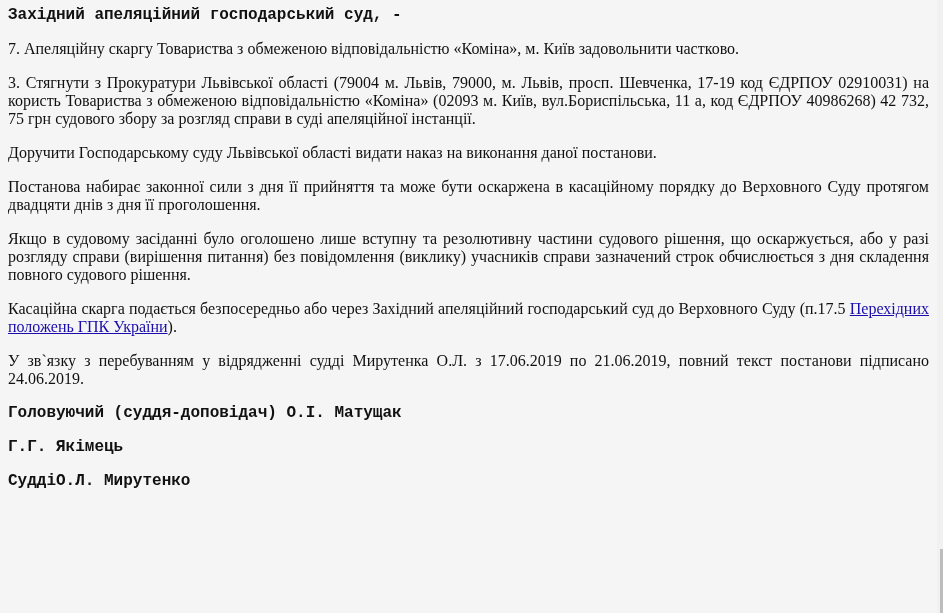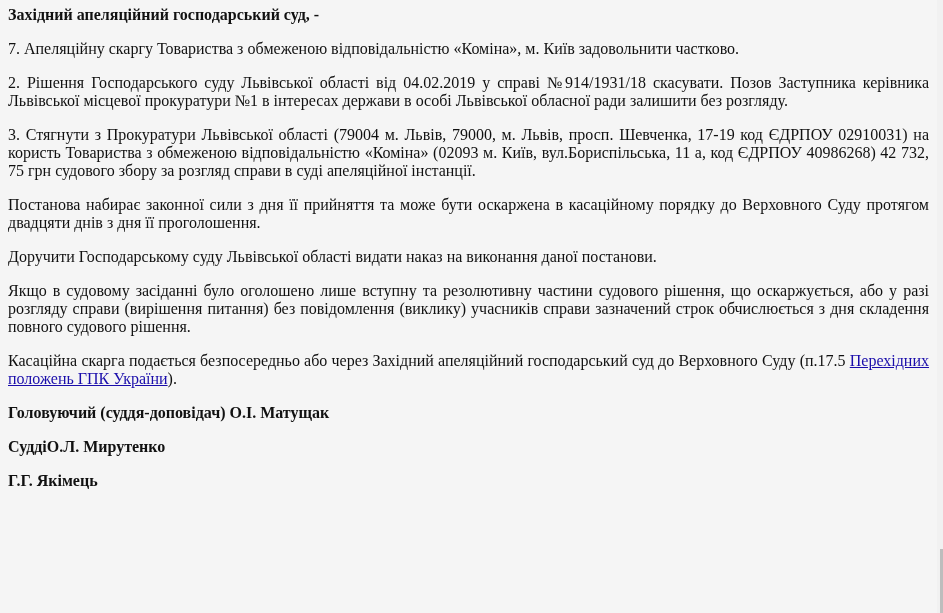--- a/index.html
+++ b/index.html
@@ -22,20 +22,21 @@
       left: 8px;
       top: 6px;
       width: 921px;
     }
     .doc p {
       margin: 0 0 16px 0;
       text-align: justify;
     }
     .bold {
       font-weight: bold;
+      font-family: Liberation Mono, monospace;
     }
     a.law-link {
       color: #1a0dab;
       text-decoration: underline;
     }
     .scroll-track {
       position: absolute;
       right: 0;
       top: 0;
       width: 6px;
@@ -50,25 +51,25 @@
       height: 64px;
       background: #bdbdbd;
     }
   </style>
 </head>
 <body>
 
 <div class="doc">
   <p class="bold">Західний апеляційний господарський суд, -</p>
   <p>7. Апеляційну скаргу Товариства з обмеженою відповідальністю «Коміна», м. Київ задовольнити частково.</p>
-  <p>2. Рішення Господарського суду Львівської області від 04.02.2019 у справі №914/1931/18 скасувати. Позов Заступника керівника Львівської місцевої прокуратури №1 в інтересах держави в особі Львівської обласної ради залишити без розгляду.</p>
   <p>3. Стягнути з Прокуратури Львівської області (79004 м. Львів, 79000, м. Львів, просп. Шевченка, 17-19 код ЄДРПОУ 02910031) на користь Товариства з обмеженою відповідальністю «Коміна» (02093 м. Київ, вул.Бориспільська, 11 а, код ЄДРПОУ 40986268) 42 732, 75 грн судового збору за розгляд справи в суді апеляційної інстанції.</p>
+  <p>Доручити Господарському суду Львівської області видати наказ на виконання даної постанови.</p>
   <p>Постанова набирає законної сили з дня її прийняття та може бути оскаржена в касаційному порядку до Верховного Суду протягом двадцяти днів з дня її проголошення.</p>
-  <p>Доручити Господарському суду Львівської області видати наказ на виконання даної постанови.</p>
   <p>Якщо в судовому засіданні було оголошено лише вступну та резолютивну частини судового рішення, що оскаржується, або у разі розгляду справи (вирішення питання) без повідомлення (виклику) учасників справи зазначений строк обчислюється з дня складення повного судового рішення.</p>
   <p><span>Касаційна скарга подається безпосередньо або через Західний апеляційний господарський суд до Верховного Суду (п.17.5 </span><a class="law-link" href="#">Перехідних положень ГПК України</a><span>).</span></p>
+  <p>У зв`язку з перебуванням у відрядженні судді Мирутенка О.Л. з 17.06.2019 по 21.06.2019, повний текст постанови підписано 24.06.2019.</p>
   <p class="bold">Головуючий (суддя-доповідач) О.І. Матущак</p>
+  <p class="bold">Г.Г. Якімець</p>
   <p class="bold">СуддіО.Л. Мирутенко</p>
-  <p class="bold">Г.Г. Якімець</p>
 </div>
 
 <div class="scroll-track"></div>
 <div class="scroll-thumb"></div>
 
 </body></html>

